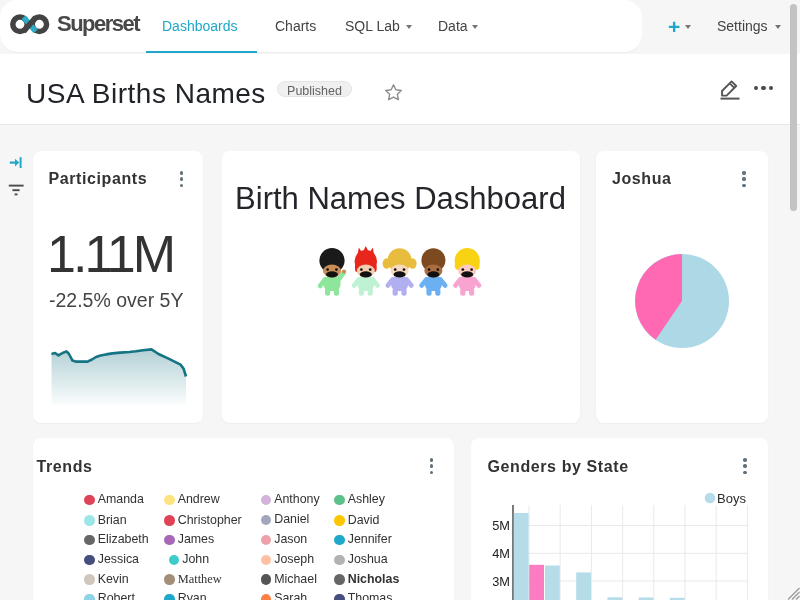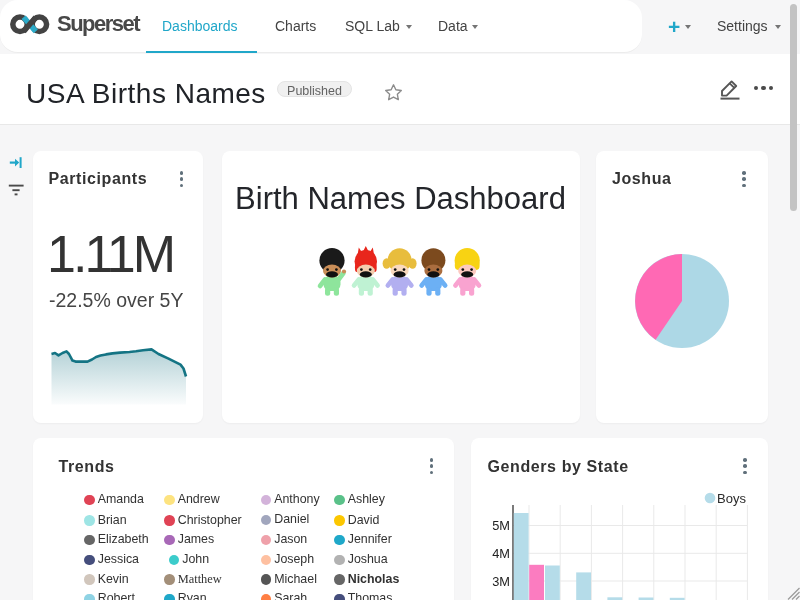--- a/index.html
+++ b/index.html
@@ -174,21 +174,21 @@
       <i></i>
       <i></i>
     </div>
   <svg class="abs" style="left:39px; top:103px;" width="94" height="94" viewBox="0 0 94 94">
     <circle cx="47" cy="47" r="47" fill="#ADD8E6"></circle>
     <path d="M47,47 L20.6,85.8 A47,47 0 0 1 47,0 Z" fill="#FF69B4"></path>
   </svg>
 </div>
 
 <div class="card" id="card-trends" style="left:32.5px; top:438px; width:421.5px; height:240px;">
-  <div class="ctitle" style="left:26px; top:20px;">Trends</div>
+  <div class="ctitle" style="left:4px; top:20px;">Trends</div>
   <div class="vdots" style="left:397px; top:20px;">
       <i></i>
       <i></i>
       <i></i>
     </div>
   <div class="legitem" style="left:51.5px; top:54.4px;"><i style="background:#E04355"></i>Amanda</div>
   <div class="legitem" style="left:131.5px; top:54.4px;"><i style="background:#FDE380"></i>Andrew</div>
   <div class="legitem" style="left:228px; top:54.4px;"><i style="background:#D3B3DA"></i>Anthony</div>
   <div class="legitem" style="left:301.5px; top:54.4px;"><i style="background:#5AC189"></i>Ashley</div>
   <div class="legitem" style="left:51.5px; top:74.5px;"><i style="background:#9EE5E5"></i>Brian</div>

